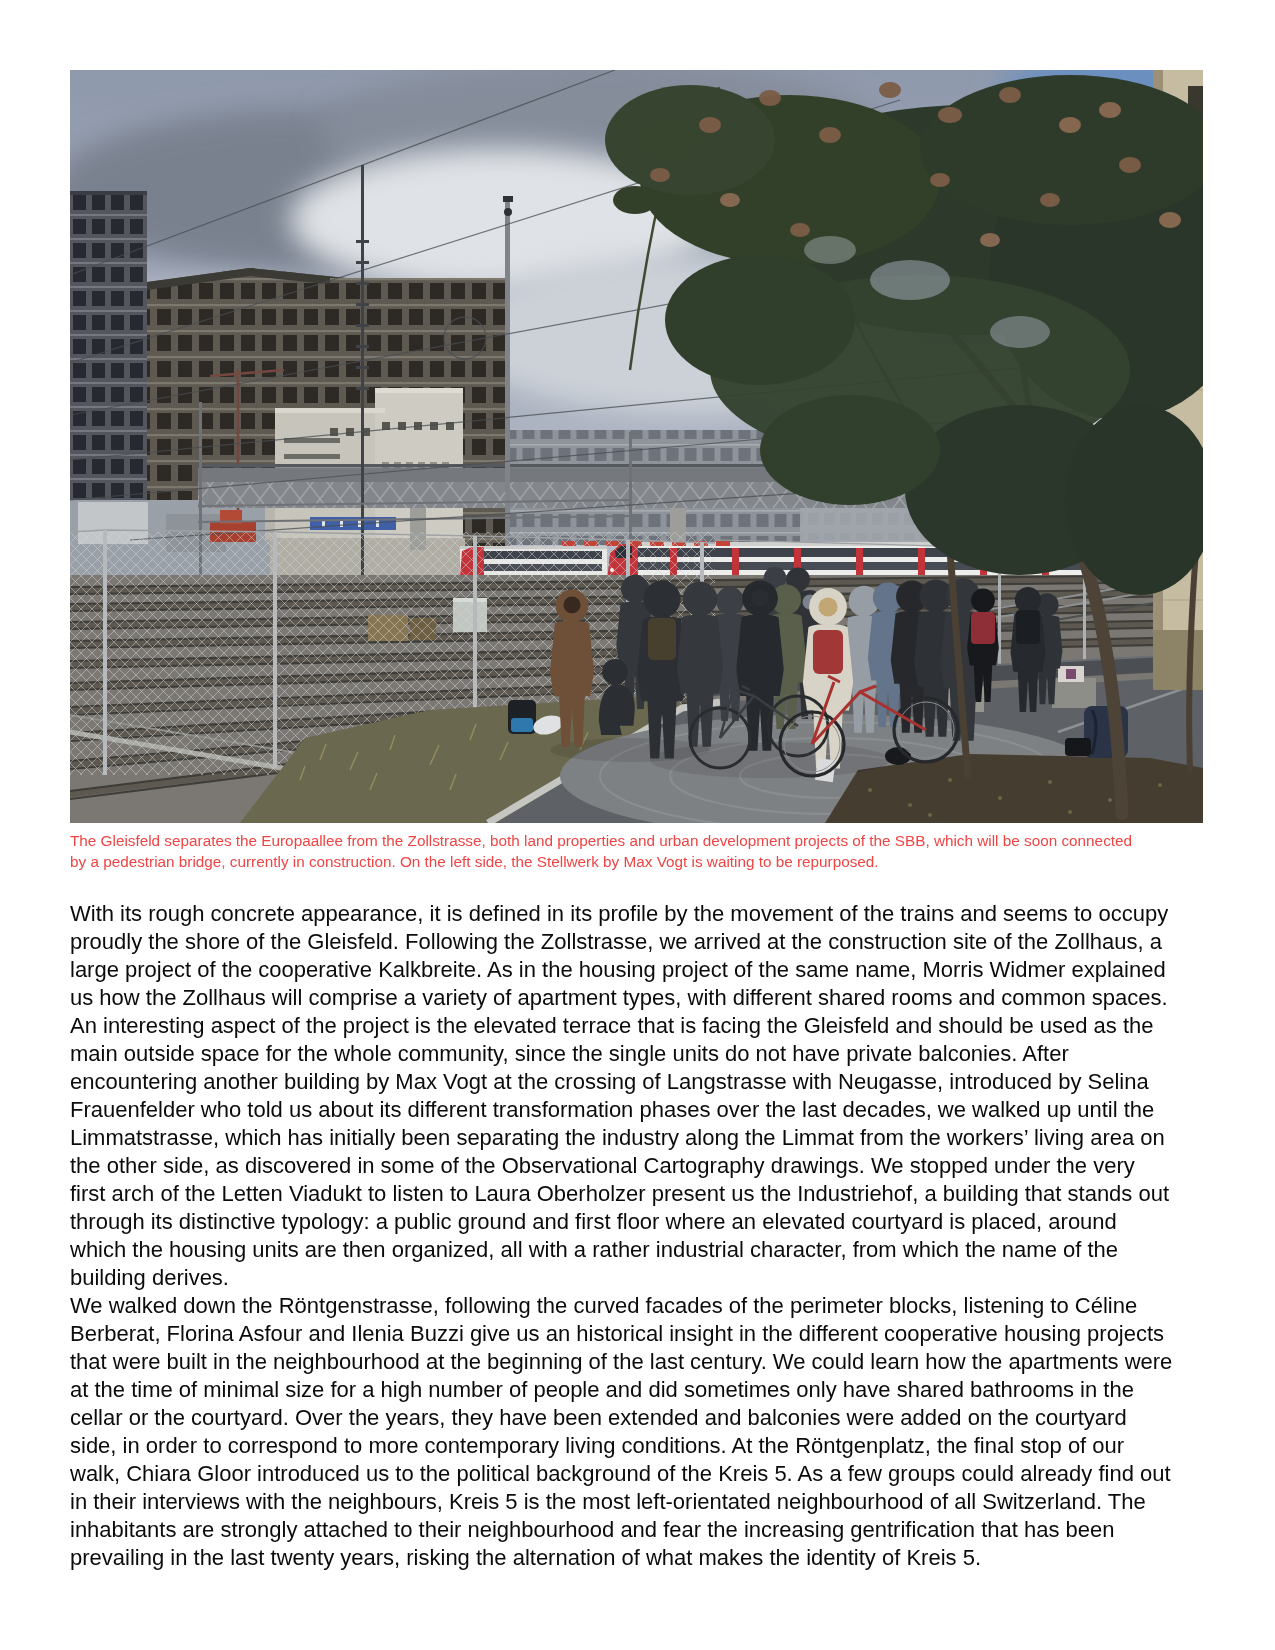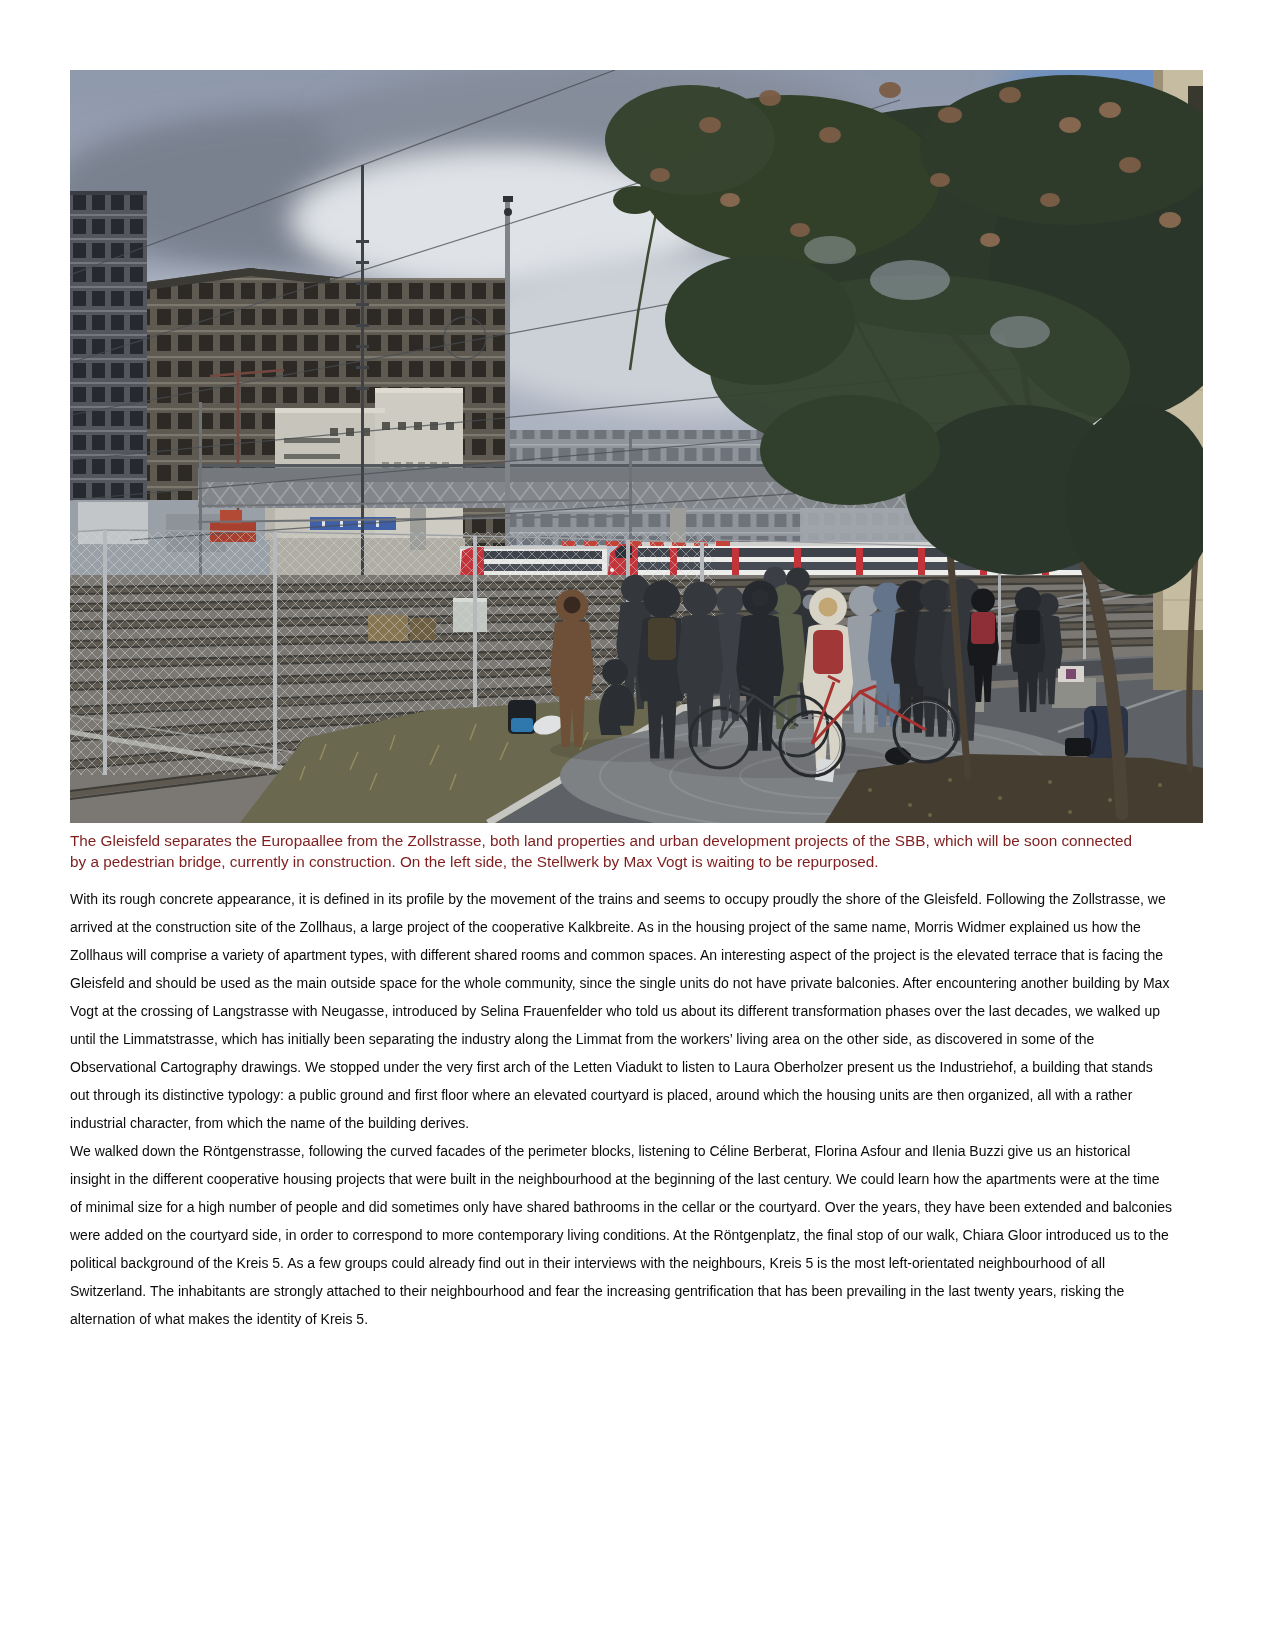--- a/index.html
+++ b/index.html
@@ -1,22 +1,22 @@
 <!DOCTYPE html>
 <html><head>
 <meta charset="utf-8">
 <style>
   html,body{margin:0;padding:0;background:#ffffff;}
   .page{position:relative;width:1275px;height:1650px;background:#ffffff;box-sizing:border-box;
         padding:70px 70px 0 70px;font-family:"Liberation Sans",sans-serif;color:#0b0b0b;}
   .figure{margin:0;padding:0;}
   .photo-wrap{width:1133px;height:753px;overflow:hidden;background:#9aa3b3;}
   .photo-wrap svg{display:block;}
-  figcaption{margin-top:7px;max-width:1075px;font-size:15.3px;line-height:21px;color:#7f1d1d;}
-  .article{margin-top:13px;max-width:1103px;font-size:14px;line-height:28px;}
+  figcaption{margin-top:7px;max-width:1075px;font-size:15.3px;line-height:21px;color:#ef4444;}
+  .article{margin-top:28px;max-width:1103px;font-size:22px;line-height:28px;}
   .article p{margin:0;padding:0;}
 </style>
 </head>
 <body>
 
 <div class="page">
   <figure class="figure">
     <div class="photo-wrap">
     <svg width="1133" height="753" viewBox="0 0 1133 753" xmlns="http://www.w3.org/2000/svg">
       <defs>

